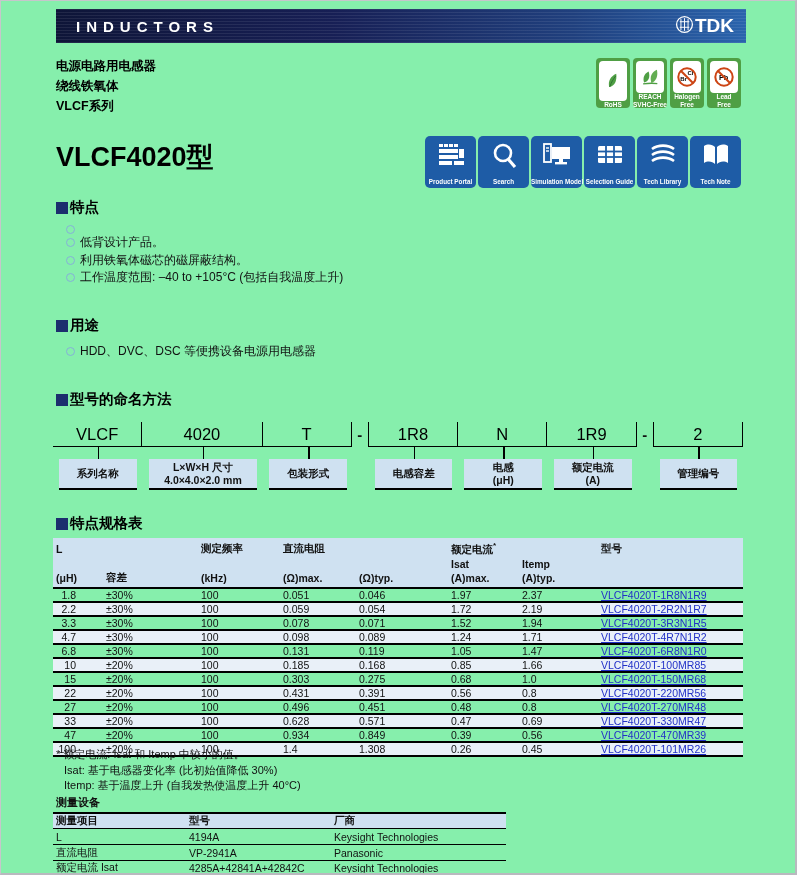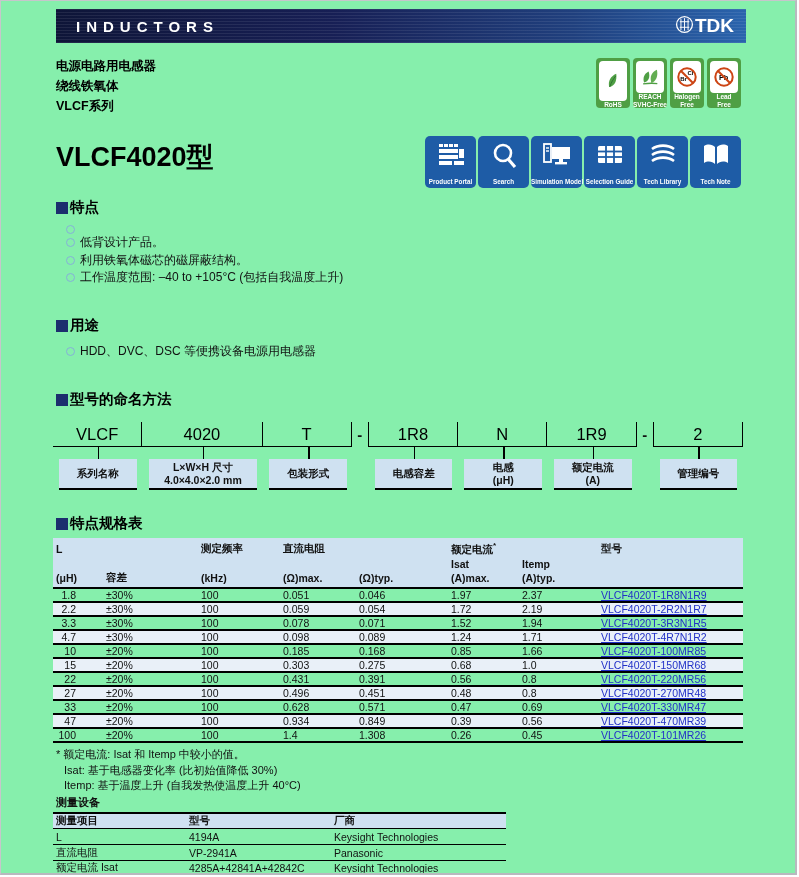--- a/index.html
+++ b/index.html
@@ -423,20 +423,30 @@
     <td class="c1">4.7</td>
     <td>±30%</td>
     <td>100</td>
     <td>0.098</td>
     <td>0.089</td>
     <td>1.24</td>
     <td>1.71</td>
     <td><a href="#" class="plink">VLCF4020T-4R7N1R2</a></td>
   </tr>
 
+  <tr>
+    <td class="c1">6.8</td>
+    <td>±30%</td>
+    <td>100</td>
+    <td>0.131</td>
+    <td>0.119</td>
+    <td>1.05</td>
+    <td>1.47</td>
+    <td><a href="#" class="plink">VLCF4020T-6R8N1R0</a></td>
+  </tr>
 
   <tr>
     <td class="c1">10</td>
     <td>±20%</td>
     <td>100</td>
     <td>0.185</td>
     <td>0.168</td>
     <td>0.85</td>
     <td>1.66</td>
     <td><a href="#" class="plink">VLCF4020T-100MR85</a></td>

